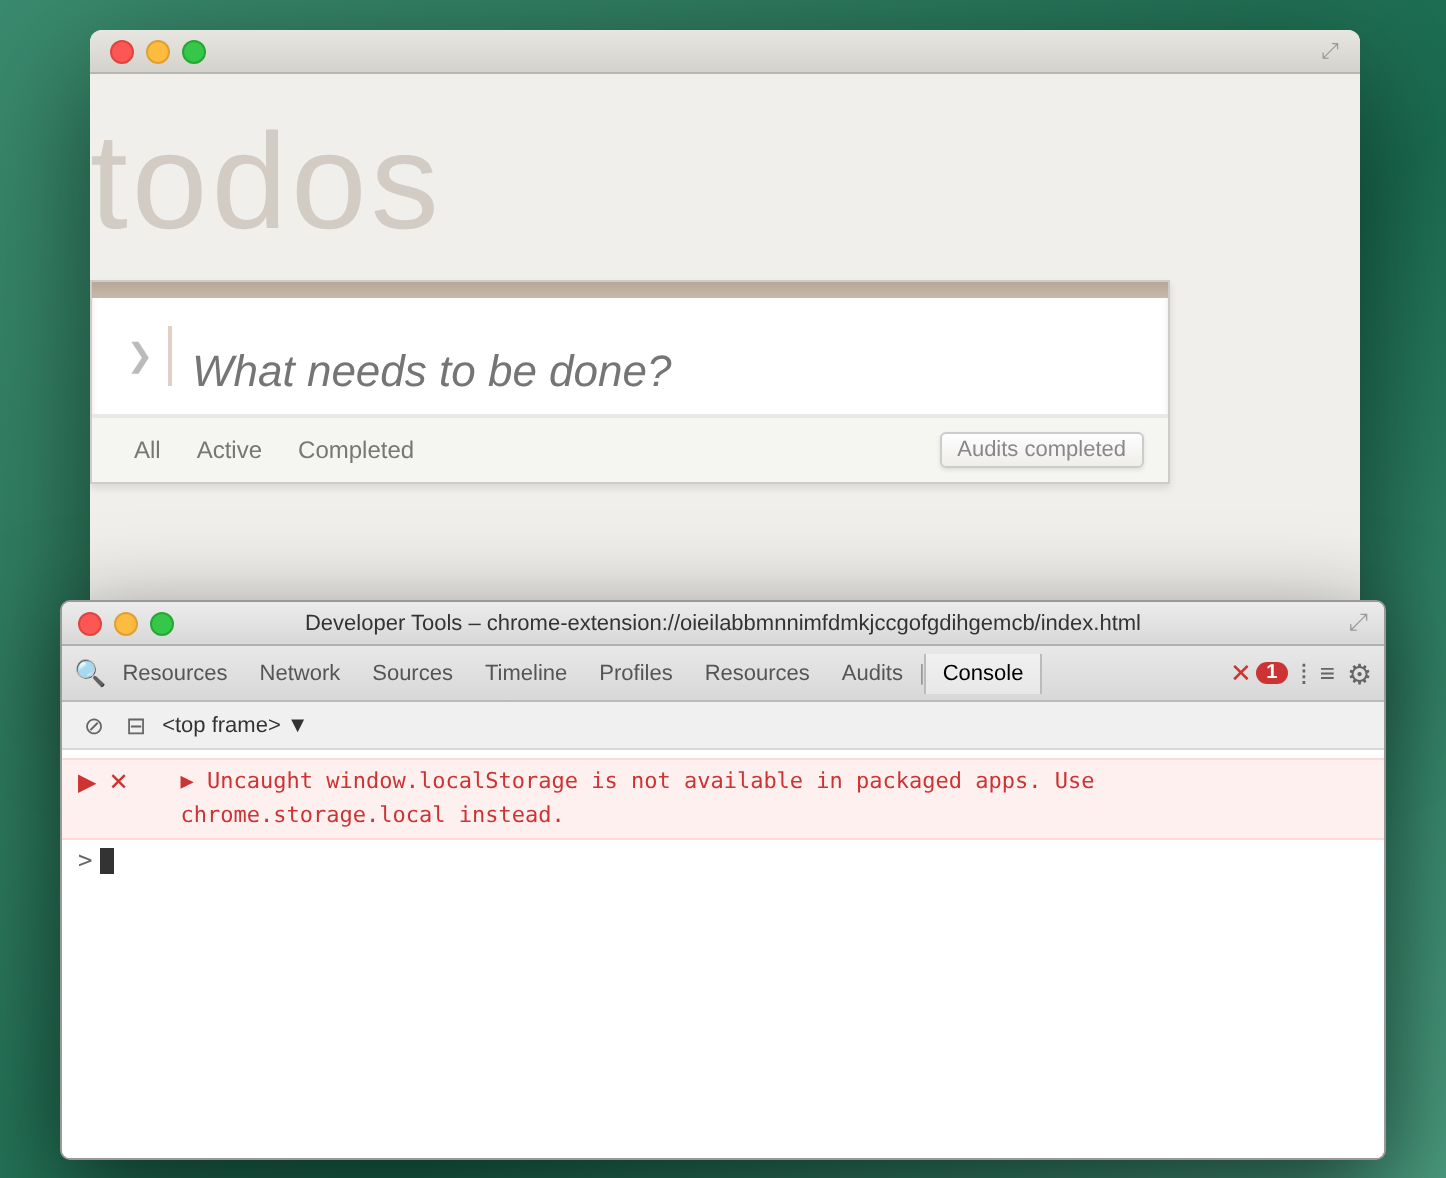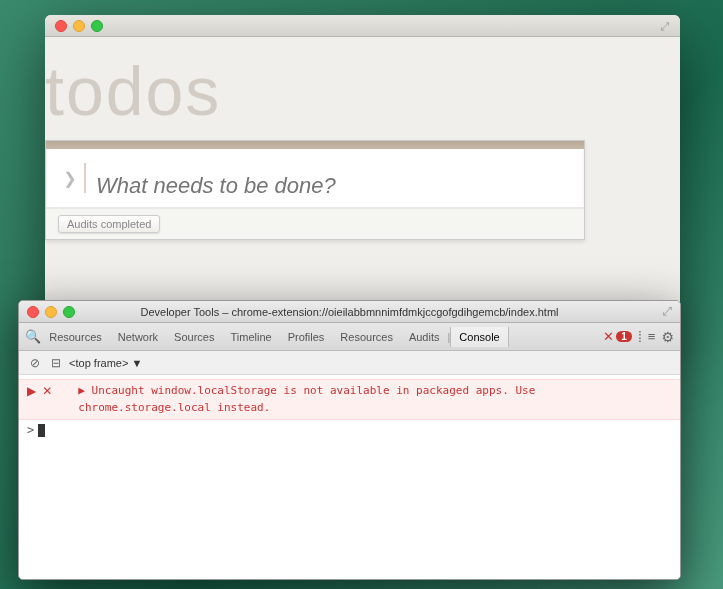--- a/index.html
+++ b/index.html
@@ -156,21 +156,21 @@
       border-radius: 3px;
       padding: 2px 8px;
       cursor: pointer;
       box-shadow: 0 1px 2px rgba(0,0,0,0.1);
     }
 
     
     .devtools-window {
       position: absolute;
       top: 300px;
-      left: 18px;
+      left: 30px;
       width: 663px;
       height: 280px;
       background: #f5f5f5;
       border-radius: 5px;
       box-shadow: 0 15px 50px rgba(0,0,0,0.6);
       overflow: hidden;
       border: 1px solid #999;
     }
 
     .devtools-titlebar {
@@ -359,20 +359,25 @@
   </div>
   <div class="window-content">
     <div class="app-title">todos</div>
     <div class="todo-input-container">
       <div class="todo-input-header"></div>
       <div class="todo-input-row">
         <div class="chevron-btn">❯</div>
         <input class="todo-input" type="text" placeholder="What needs to be done?" style="">
       </div>
       <div class="todo-footer">
+        <div class="filter-tabs">
+          <span class="filter-tab">All</span>
+          <span class="filter-tab">Active</span>
+          <span class="filter-tab">Completed</span>
+        </div>
         <button class="clear-btn">Audits completed</button>
       </div>
     </div>
   </div>
 </div>
 
 <div class="devtools-window">
   <div class="devtools-titlebar">
     <div class="traffic-lights">
       <div class="traffic-light close"></div>

